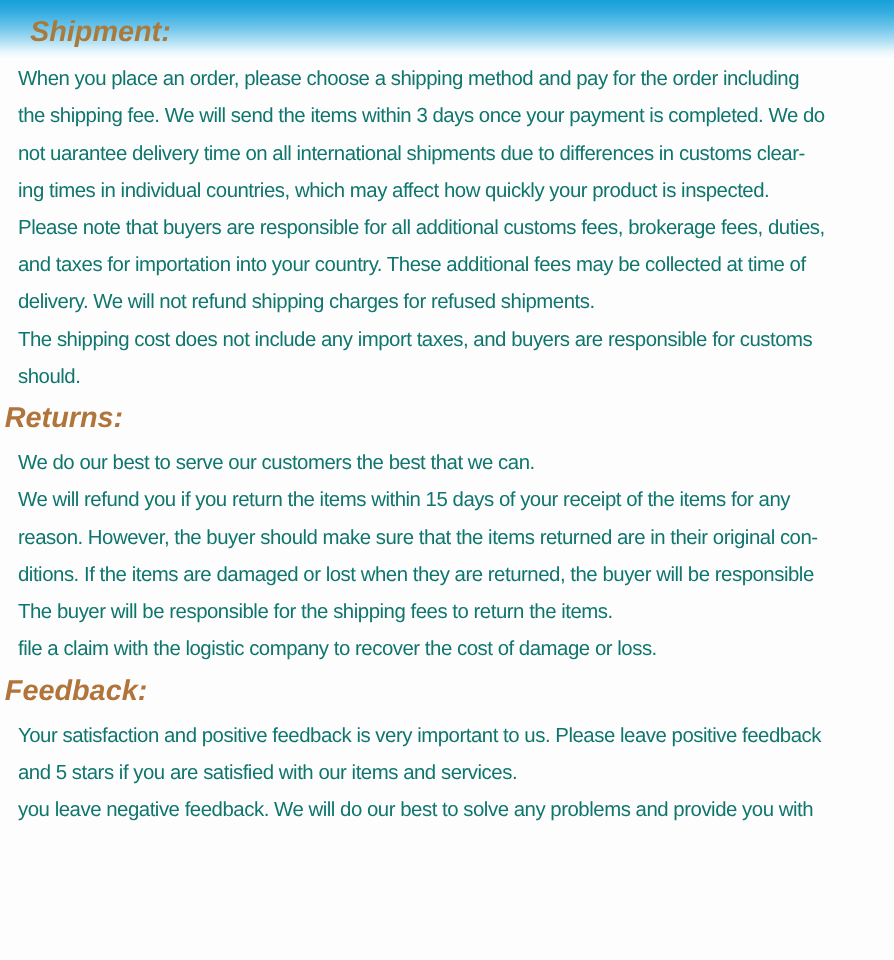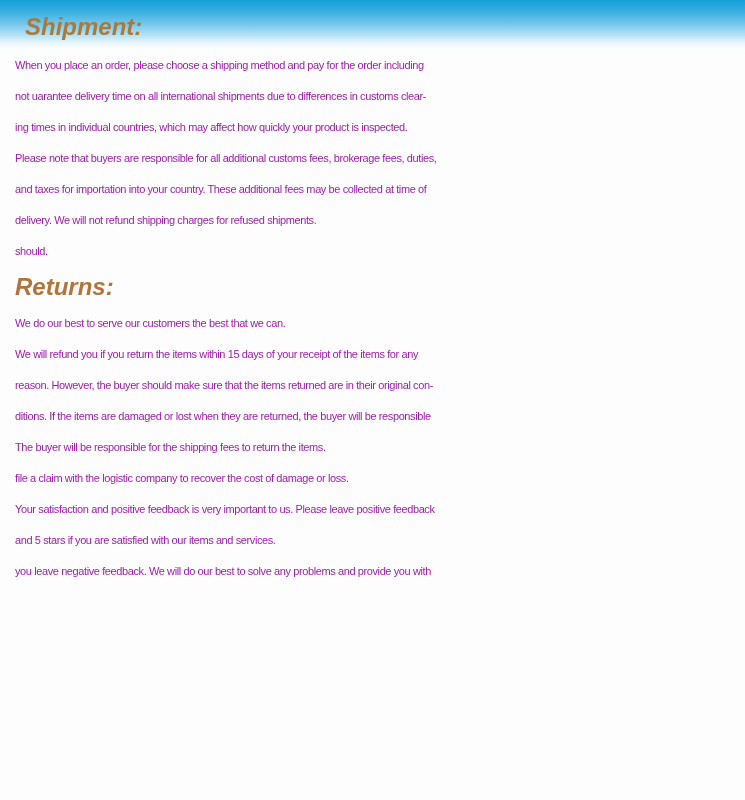--- a/index.html
+++ b/index.html
@@ -34,63 +34,66 @@
     font-style: italic;
     color: #b1743b;
     letter-spacing: 0px;
   }
   .banner-heading {
     padding: 9px 0 0 25px;
     color: #a87a3e;
   }
   .flow-heading {
     margin: 2px 0 3px 0;
-    padding-left: 15px;
+    padding-left: 4px;
   }
   .body-lines {
     padding: 0 8px 0 15px;
   }
   .line {
-    font-size: 11px;
+    font-size: 17px;
     line-height: 31px;
     letter-spacing: -0.4px;
-    color: #a21caf;
+    color: #0f766e;
     white-space: nowrap;
   }
 </style>
 </head>
 <body>
 
 <div class="page">
 
   <div class="banner">
     <h2 class="heading banner-heading">Shipment:</h2>
   </div>
 
   <div class="body-lines">
     <div class="line">When you place an order, please choose a shipping method and pay for the order including</div>
+    <div class="line">the shipping fee. We will send the items within 3 days once your payment is completed. We do</div>
     <div class="line">not uarantee delivery time on all international shipments due to differences in customs clear-</div>
     <div class="line">ing times in individual countries, which may affect how quickly your product is inspected.</div>
     <div class="line">Please note that buyers are responsible for all additional customs fees, brokerage fees, duties,</div>
     <div class="line">and taxes for importation into your country. These additional fees may be collected at time of</div>
     <div class="line">delivery. We will not refund shipping charges for refused shipments.</div>
+    <div class="line">The shipping cost does not include any import taxes, and buyers are responsible for customs</div>
     <div class="line">should.</div>
   </div>
 
   <h2 class="heading flow-heading">Returns:</h2>
 
   <div class="body-lines">
     <div class="line">We do our best to serve our customers the best that we can.</div>
     <div class="line">We will refund you if you return the items within 15 days of your receipt of the items for any</div>
     <div class="line">reason. However, the buyer should make sure that the items returned are in their original con-</div>
     <div class="line">ditions. If the items are damaged or lost when they are returned, the buyer will be responsible</div>
     <div class="line">The buyer will be responsible for the shipping fees to return the items.</div>
     <div class="line">file a claim with the logistic company to recover the cost of damage or loss.</div>
   </div>
 
+  <h2 class="heading flow-heading">Feedback:</h2>
 
   <div class="body-lines">
     <div class="line">Your satisfaction and positive feedback is very important to us. Please leave positive feedback</div>
     <div class="line">and 5 stars if you are satisfied with our items and services.</div>
     <div class="line">you leave negative feedback. We will do our best to solve any problems and provide you with</div>
   </div>
 
 </div>
 
 </body></html>

